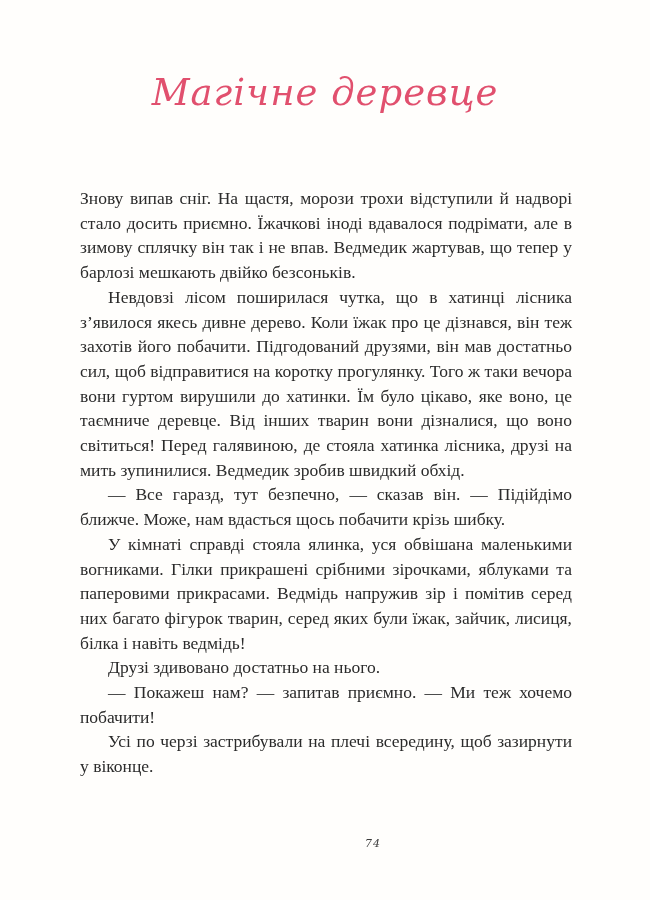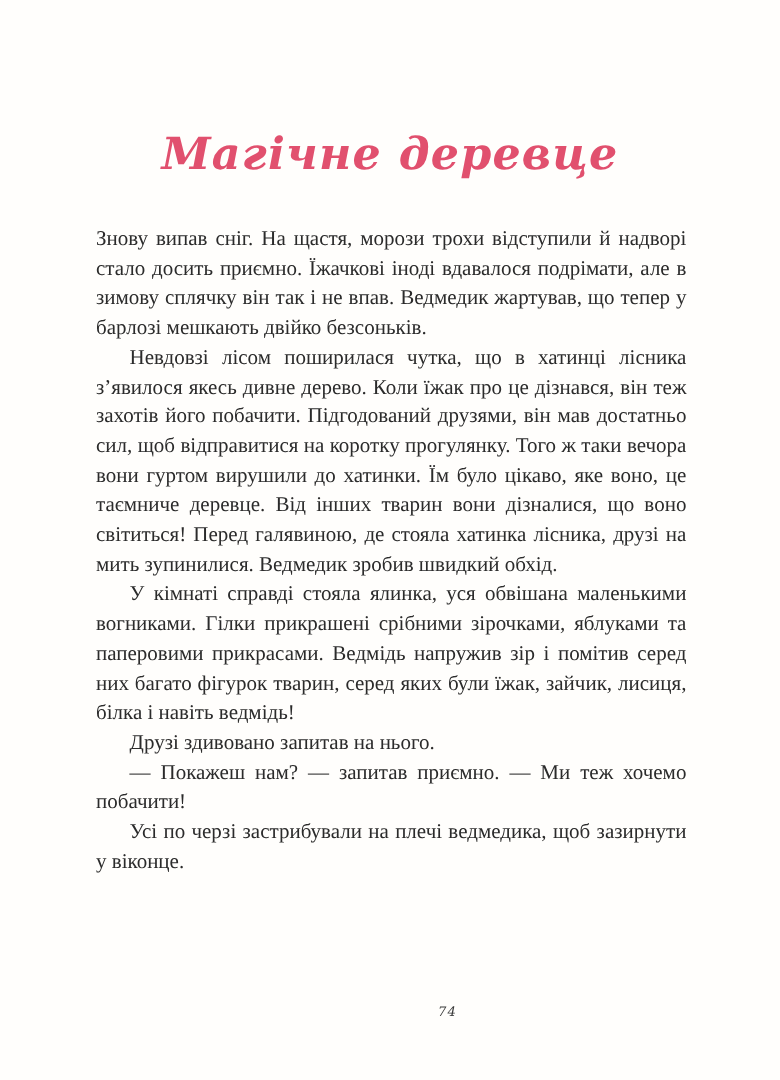--- a/index.html
+++ b/index.html
@@ -12,25 +12,25 @@
     width: 650px;
     height: 900px;
     background: #fffefc;
     box-sizing: border-box;
     overflow: hidden;
     font-family: "Liberation Serif", "DejaVu Serif", serif;
     color: #2b2b2b;
   }
   .title {
     margin: 0;
-    padding-top: 106px;
+    padding-top: 71px;
     text-align: center;
     font-family: "DejaVu Serif", serif;
     font-style: italic;
-    font-weight: bold;
+    font-weight: normal;
     font-size: 37px;
     letter-spacing: 1px;
     color: #e1506e;
   }
   .body-text {
     position: absolute;
     top: 152px;
     left: 80px;
     width: 492px;
     font-size: 17.5px;
@@ -62,20 +62,21 @@
 </style>
 </head>
 <body>
 
 <div class="page">
   <h1 class="title">Магічне деревце</h1>
 
   <div class="body-text" id="paragraphs">
       <p class="first">Знову випав сніг. На щастя, морози трохи відступили й надворі стало досить приємно. Їжачкові іноді вдавалося подрімати, але в зимову сплячку він так і не впав. Ведмедик жартував, що тепер у барлозі мешкають двійко безсоньків.</p>
       <p>Невдовзі лісом поширилася чутка, що в хатинці лісника з’явилося якесь дивне дерево. Коли їжак про це дізнався, він теж захотів його побачити. Підгодований друзями, він мав достатньо сил, щоб відправитися на коротку прогулянку. Того ж таки вечора вони гуртом вирушили до хатинки. Їм було цікаво, яке воно, це таємниче деревце. Від інших тварин вони дізналися, що воно світиться! Перед галявиною, де стояла хатинка лісника, друзі на мить зупинилися. Ведмедик зробив швидкий обхід.</p>
+      <p>— Все гаразд, тут безпечно, — сказав він. — Підійдімо ближче. Може, нам вдасться щось побачити крізь шибку.</p>
       <p>У кімнаті справді стояла ялинка, уся обвішана маленькими вогниками. Гілки прикрашені срібними зірочками, яблуками та паперовими прикрасами. Ведмідь напружив зір і помітив серед них багато фігурок тварин, серед яких були їжак, зайчик, лисиця, білка і навіть ведмідь!</p>
-      <p>Друзі здивовано запитав на нього.</p>
+      <p>Друзі здивовано достатньо на нього.</p>
       <p>— Покажеш нам? — запитав приємно. — Ми теж хочемо побачити!</p>
-      <p>Усі по черзі застрибували на плечі ведмедика, щоб зазирнути у віконце.</p>
+      <p>Усі по черзі застрибували на плечі всередину, щоб зазирнути у віконце.</p>
     </div>
 
   <div class="page-number">74</div>
 </div>
 
 </body></html>

